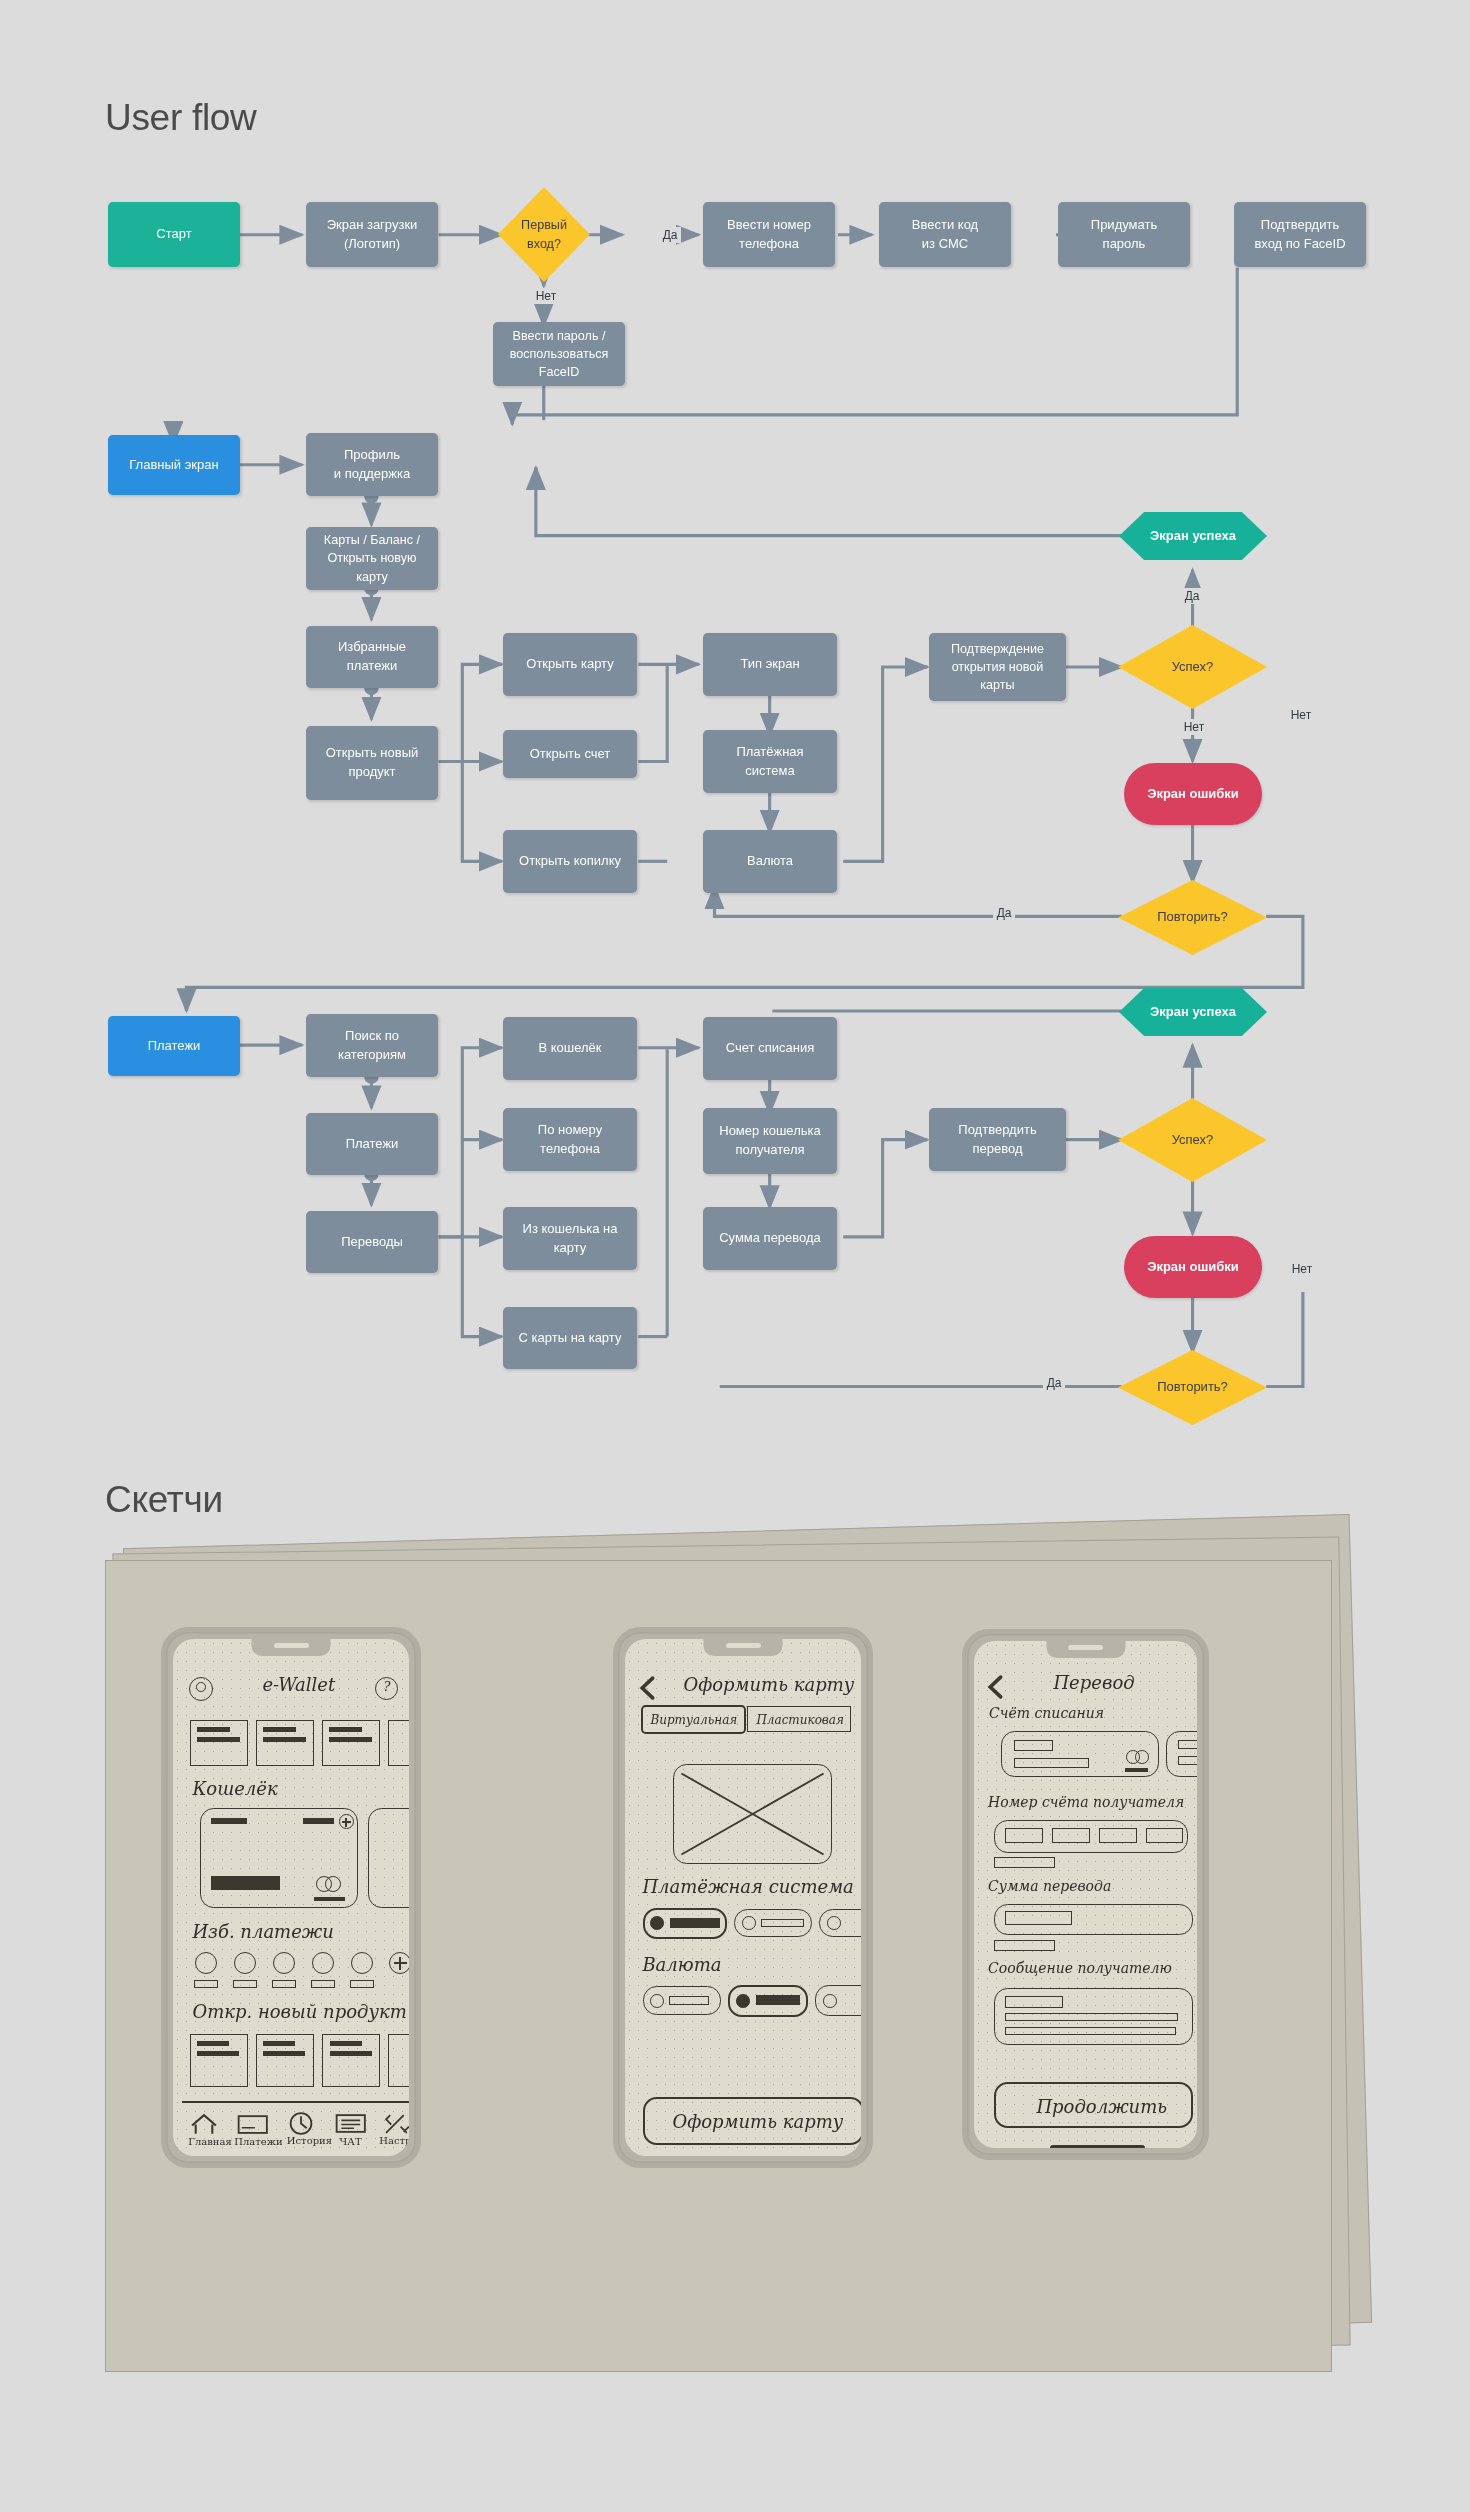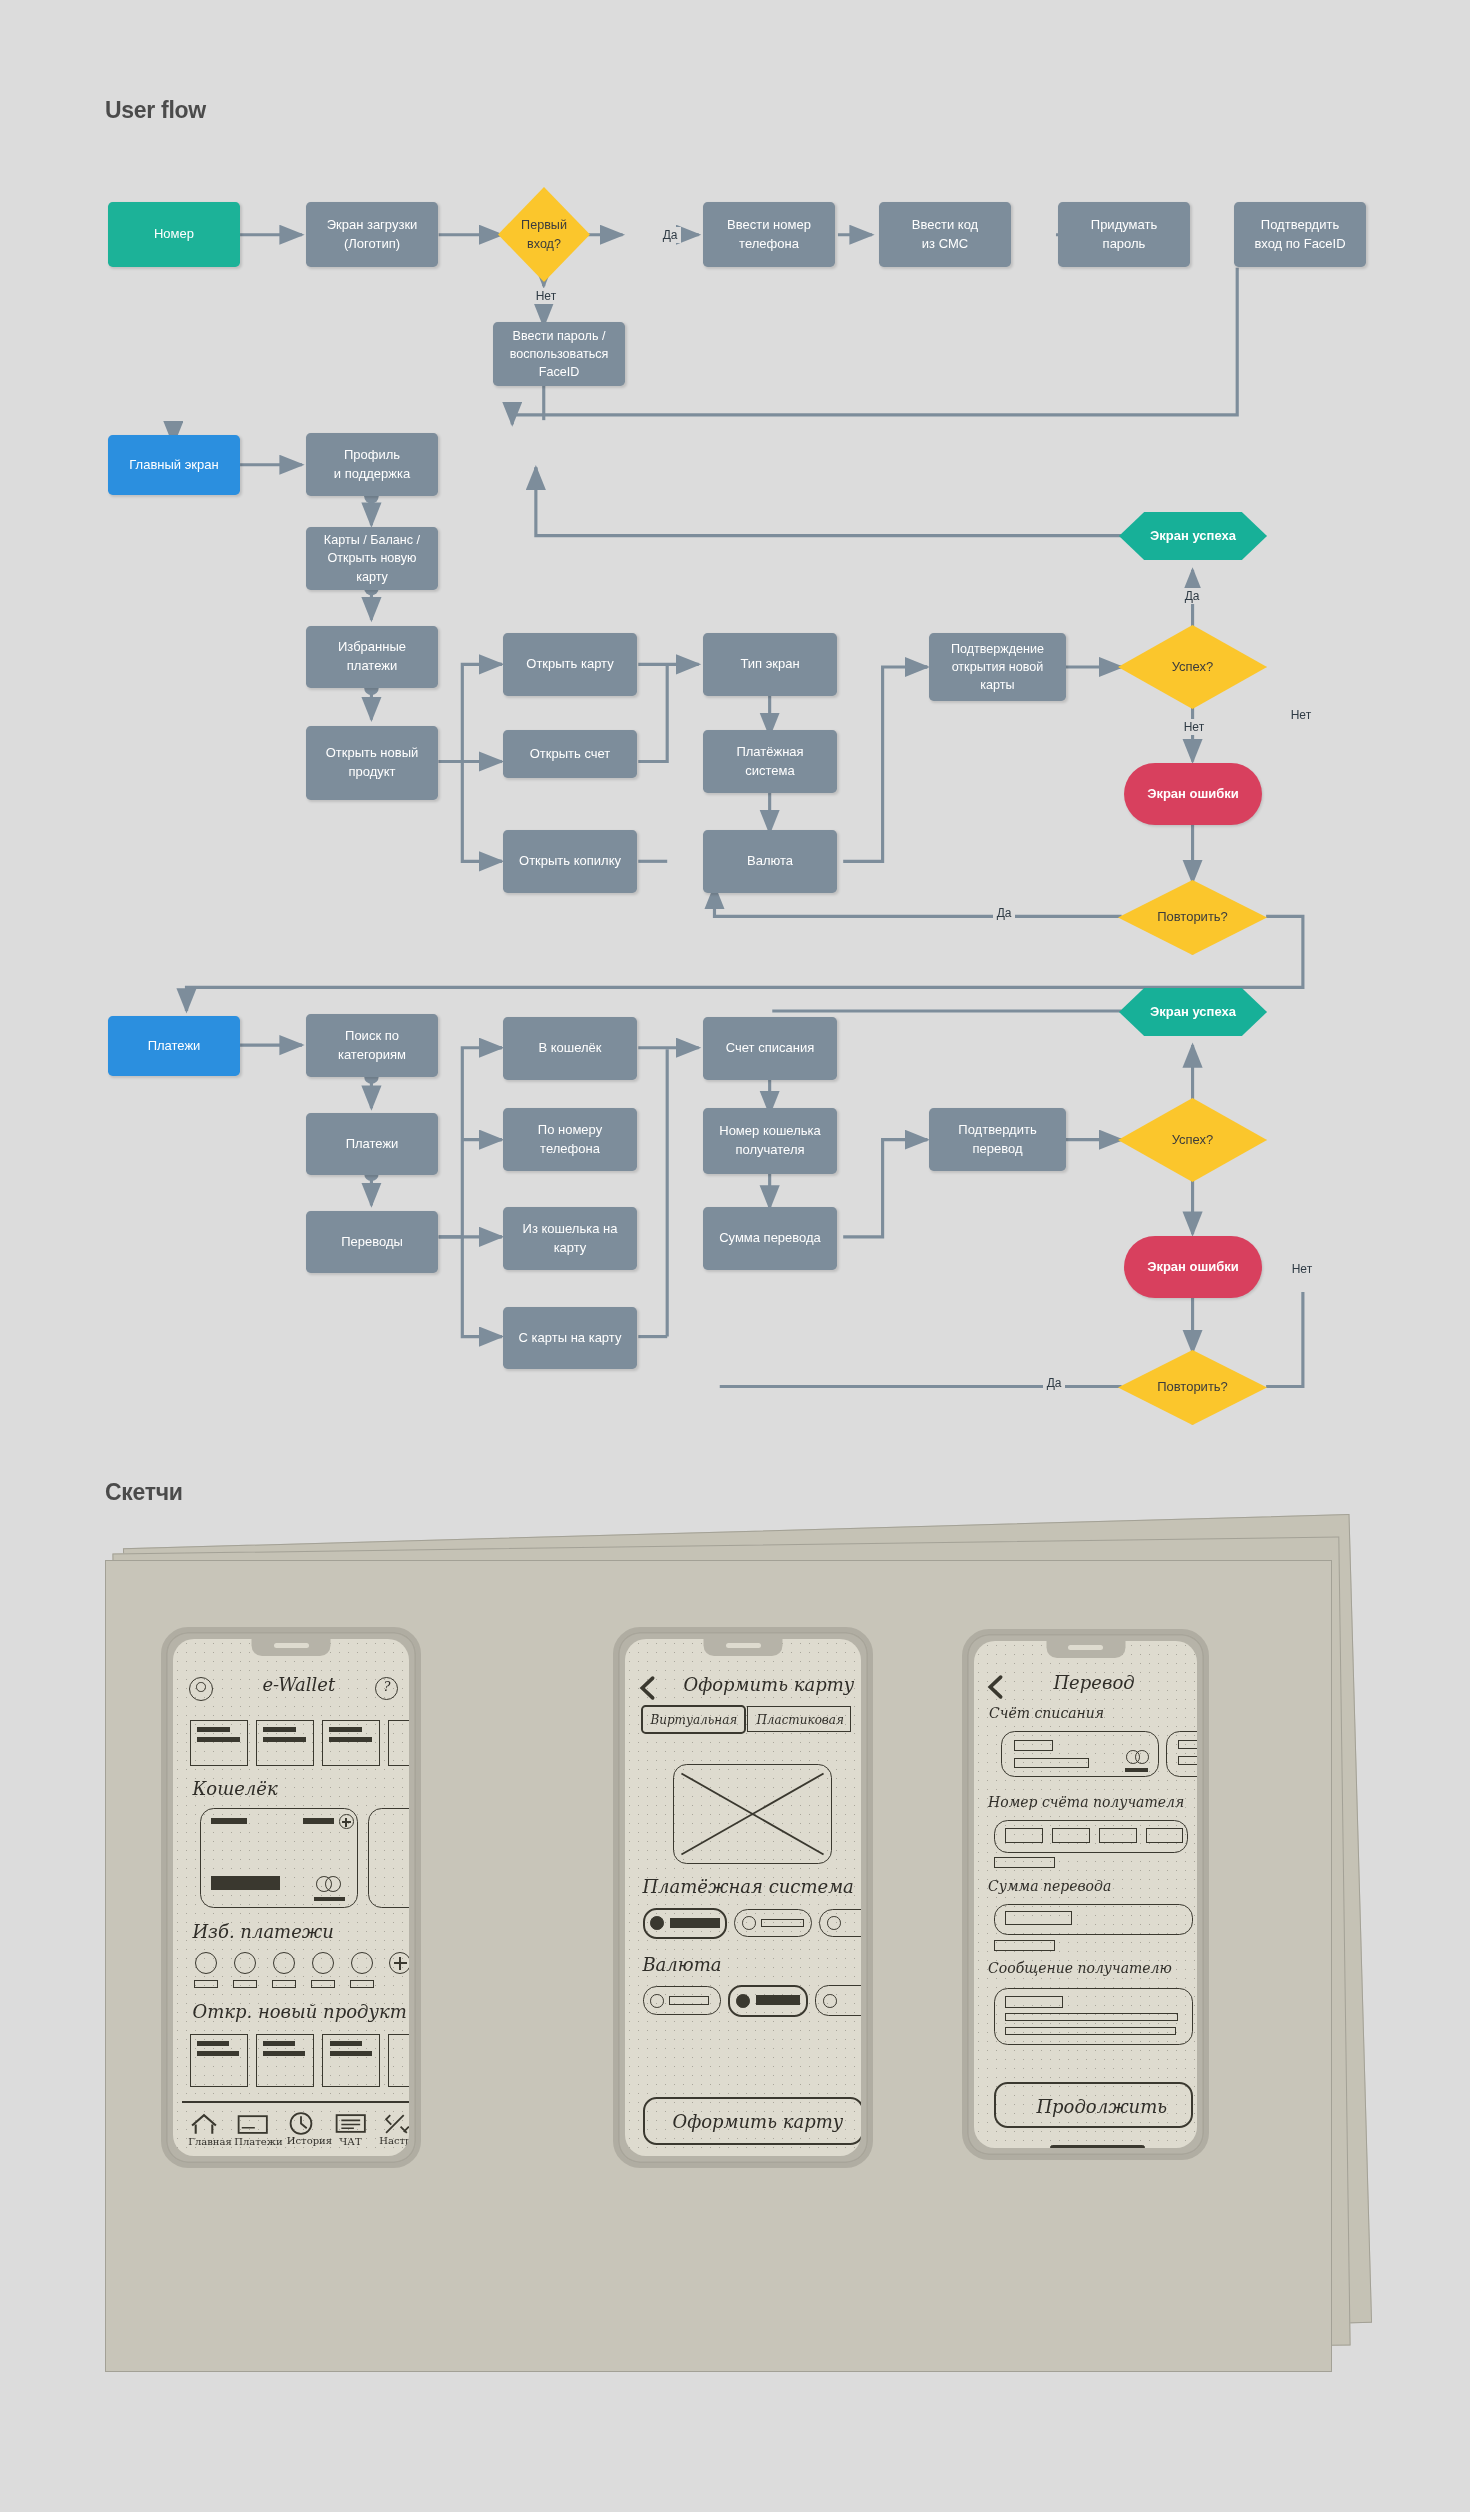--- a/index.html
+++ b/index.html
@@ -3,21 +3,21 @@
 <meta charset="utf-8">
 <style>
   * { box-sizing: border-box; margin:0; padding:0; }
   html,body { background:#dcdcdc; }
   body {
     width:1471px; height:2512px; position:relative;
     font-family:"Liberation Sans","DejaVu Sans",sans-serif;
     overflow:hidden;
   }
   .section-title{
-    position:absolute; font-size:23px; font-weight:bold; color:#4b4b4b;
+    position:absolute; font-size:37px; font-weight:normal; color:#4b4b4b;
     letter-spacing:-0.3px;
   }
   #flow-canvas{ position:absolute; left:0; top:0; width:1471px; height:1418px; }
   .node{
     position:absolute; display:flex; align-items:center; justify-content:center;
     text-align:center; color:#ffffff; font-size:13px; line-height:1.45;
     border-radius:4.7px; padding:3.2px 5.3px;
     box-shadow:1.1px 1.6px 2.6px rgba(0,0,0,.13);
     background:#7d8d9b;
   }
@@ -184,21 +184,21 @@
       <path d="M2270,2095 L2270,1990"></path>
       <path d="M2135,1925 L1470,1925" marker-end="none"></path>
       <path d="M2270,2245 L2270,2350"></path>
       <path d="M2270,2470 L2270,2575"></path>
       <path d="M2135,2640 L1370,2640" marker-end="none"></path>
       <path d="M2410,2640 L2480,2640 L2480,2460" marker-end="none"></path>
     </g>
   </svg>
 
   <div class="node start" style="left:108px; top:202px; width:132px; height:65px;">
-    <span class="lbl">Номер</span>
+    <span class="lbl">Старт</span>
   </div>
 
   <div class="node" style="left:306px; top:202px; width:132px; height:65px;">
     <span class="lbl preline" style="white-space:pre-line;">Экран загрузки
 (Логотип)</span>
   </div>
 
   <div class="node diamond" style="left:498px; top:187px; width:92px; height:95px;">
     <div class="dshape"></div>
     <span class="lbl" style="white-space:pre-line; font-size:12.6px;">Первый

